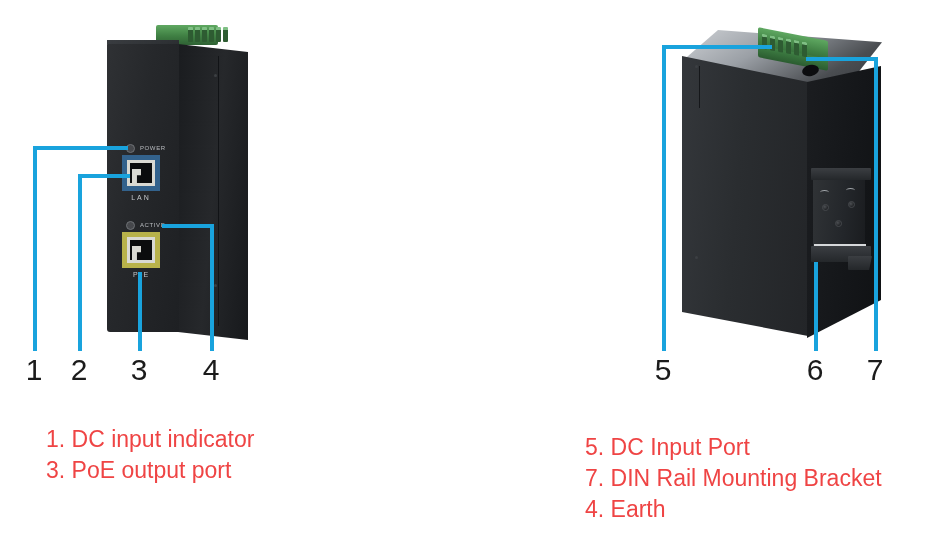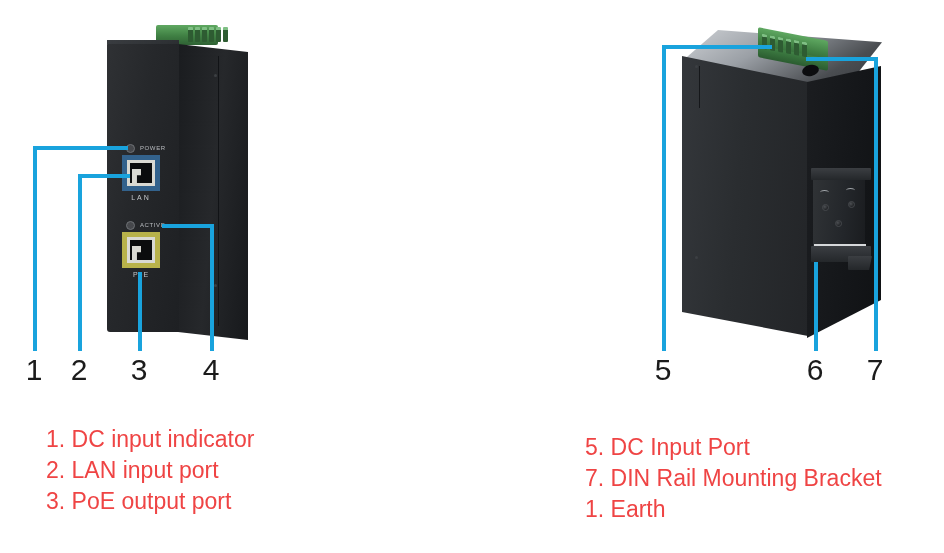--- a/index.html
+++ b/index.html
@@ -339,23 +339,22 @@
   <div class="callout-num" style="left:19px; top:355px;">1</div>
   <div class="callout-num" style="left:64px; top:355px;">2</div>
   <div class="callout-num" style="left:124px; top:355px;">3</div>
   <div class="callout-num" style="left:196px; top:355px;">4</div>
   <div class="callout-num" style="left:648px; top:355px;">5</div>
   <div class="callout-num" style="left:800px; top:355px;">6</div>
   <div class="callout-num" style="left:860px; top:355px;">7</div>
 
   <div class="legend" style="left:46px; top:424px;">
     <span class="legend-row">1. DC input indicator</span>
-    <span class="legend-row">2. LAN input port</span>
     <span class="legend-row">3. PoE output port</span>
   </div>
 
   <div class="legend" style="left:585px; top:432px;">
     <span class="legend-row">5. DC Input Port</span>
     <span class="legend-row">7. DIN Rail Mounting Bracket</span>
-    <span class="legend-row">1. Earth</span>
+    <span class="legend-row">4. Earth</span>
   </div>
 
 </div>
 
 </body></html>

